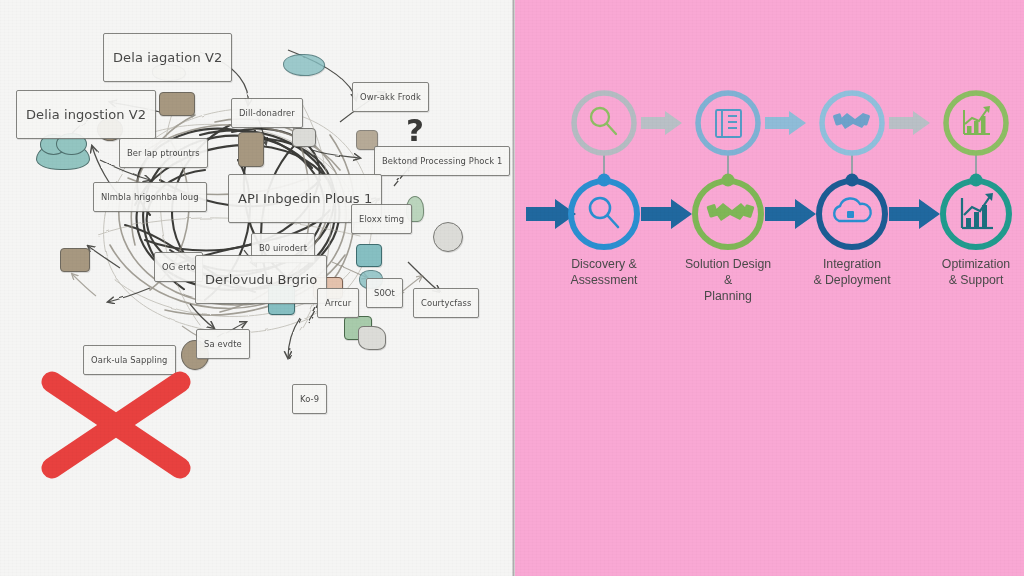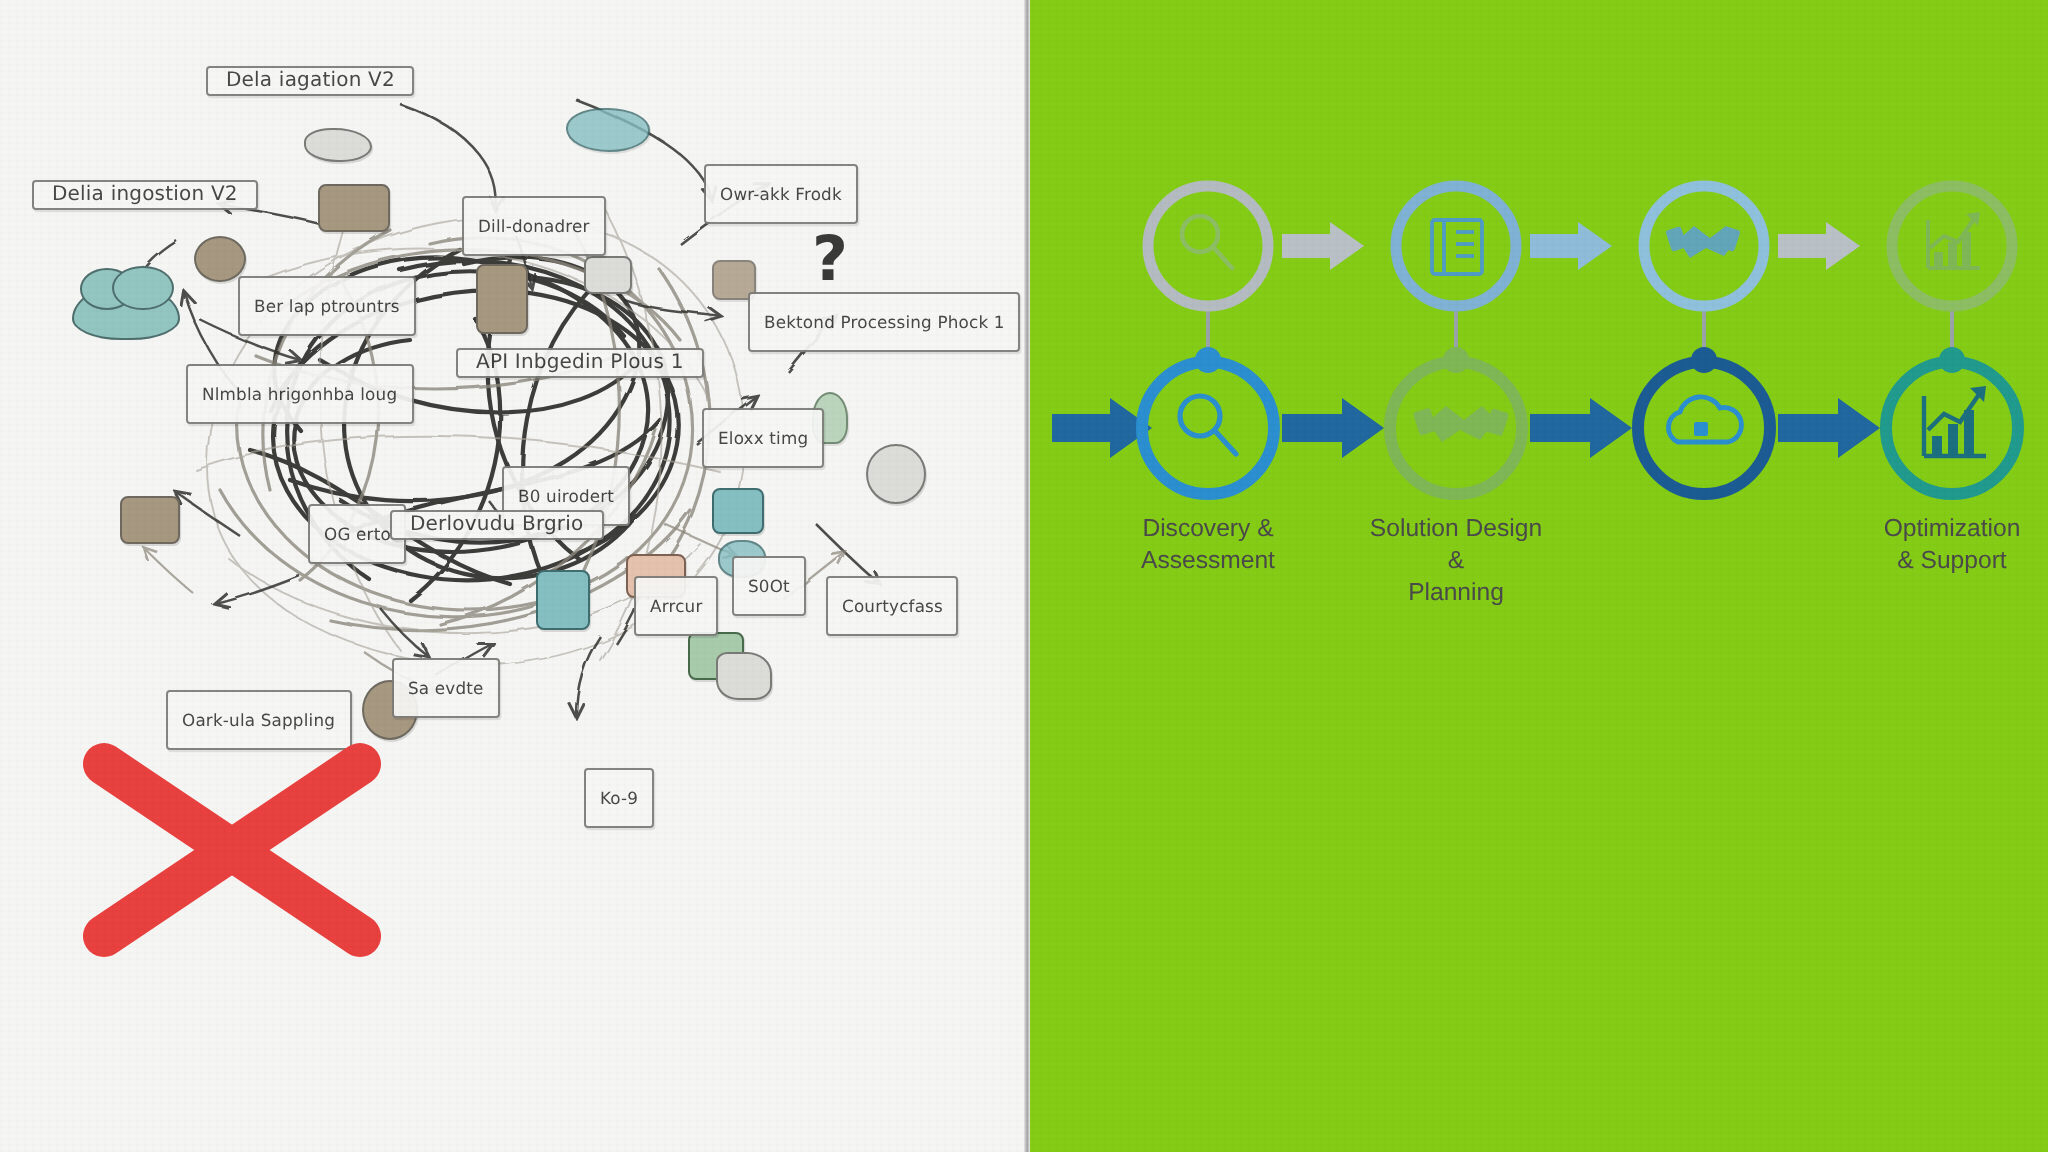--- a/index.html
+++ b/index.html
@@ -21,21 +21,21 @@
     pointer-events: none;
     background:
       repeating-linear-gradient(0deg, rgba(0,0,0,.012) 0 1px, rgba(0,0,0,0) 1px 3px),
       repeating-linear-gradient(90deg, rgba(0,0,0,.010) 0 1px, rgba(0,0,0,0) 1px 4px);
     opacity: .85;
     z-index: 60;
   }
 
   .panel { position: absolute; top: 0; height: 576px; }
   #panel-chaos   { left: 0;     width: 513px; background: #f5f5f4; }
-  #panel-process { left: 513px; width: 511px; background: #84cc16; }
+  #panel-process { left: 513px; width: 511px; background: #f9a8d4; }
 
   
   #divider {
     position: absolute; top: 0; left: 512px;
     width: 3px; height: 576px;
     background: linear-gradient(90deg,#e9e9e9 0%, #b4b4b4 40%, #a8a8a8 60%, #ececec 100%);
     z-index: 30;
   }
 
   
@@ -51,21 +51,21 @@
     font-family: "DejaVu Sans", sans-serif;
     font-size: 8.4px;
     color: #3b3b3a;
     letter-spacing: .1px;
     white-space: nowrap;
     box-shadow: .7px 1.1px 0 rgba(0,0,0,.10);
     z-index: 14;
     filter: blur(.18px);
     opacity: .93;
   }
-  .note.big { font-size: 10px; padding: 1px 9px; }
+  .note.big { font-size: 13px; padding: 16px 9px; }
 
   .blob { position: absolute; z-index: 12; }
 
   .cloud-shape {
     background: #93c5c1;
     border: 1.4px solid #4e6f6d;
     border-radius: 50% 50% 45% 45% / 62% 62% 38% 38%;
   }
   .cloud-shape::before, .cloud-shape::after {
     content: ""; position: absolute; background: #93c5c1;
@@ -357,20 +357,24 @@
 
       <div class="step-label" style="left:26px;top:256px;">
         <div>Discovery &amp;</div>
         <div>Assessment</div>
       </div>
       <div class="step-label" style="left:150px;top:256px;">
         <div>Solution Design</div>
         <div>&amp;</div>
         <div>Planning</div>
       </div>
+      <div class="step-label" style="left:274px;top:256px;">
+        <div>Integration</div>
+        <div>&amp; Deployment</div>
+      </div>
       <div class="step-label" style="left:398px;top:256px;">
         <div>Optimization</div>
         <div>&amp; Support</div>
       </div>
     </div>
 
   </div>
 
 </div>
 

